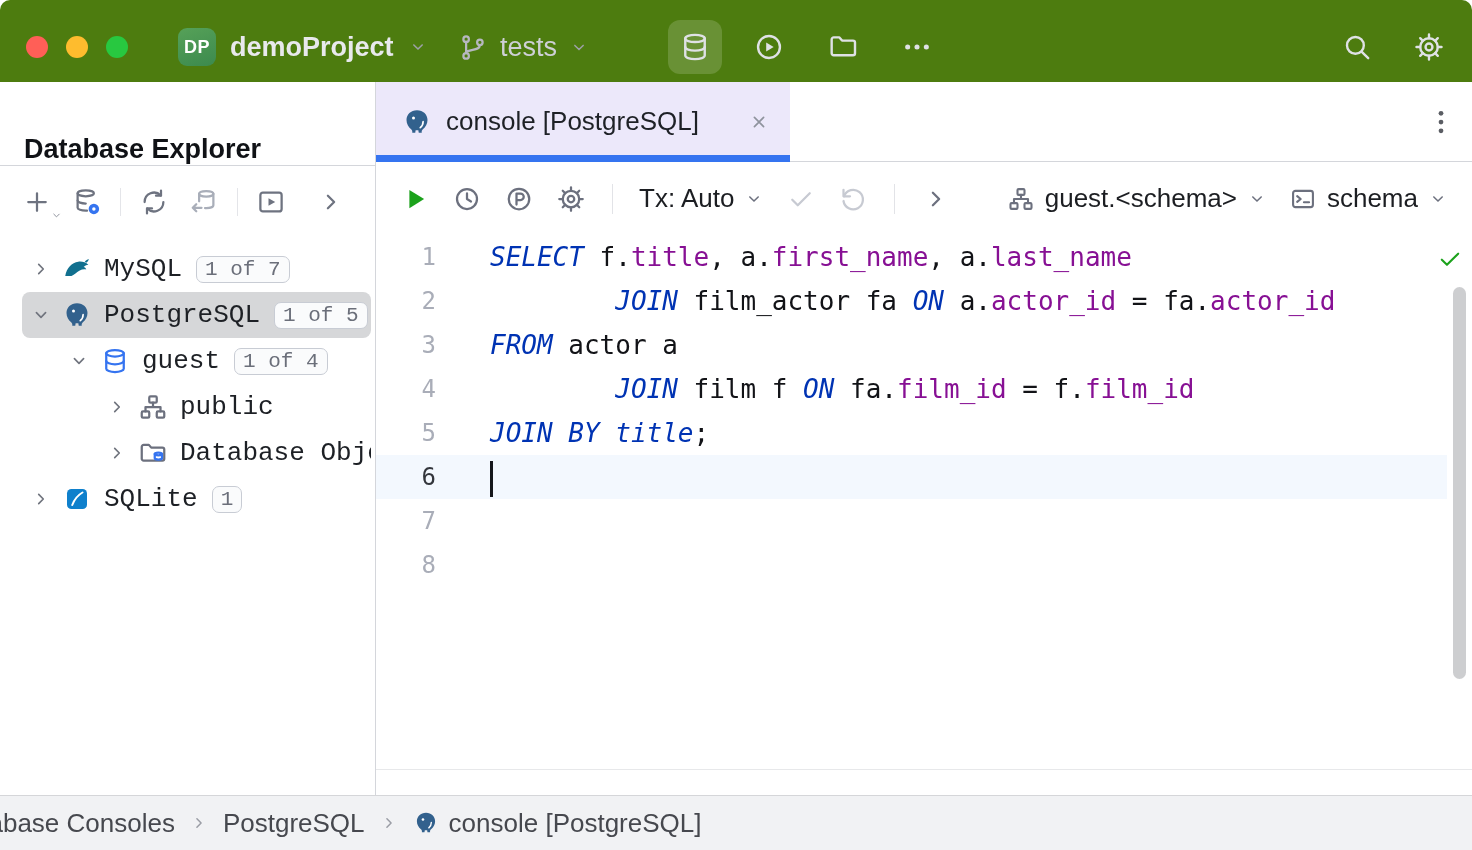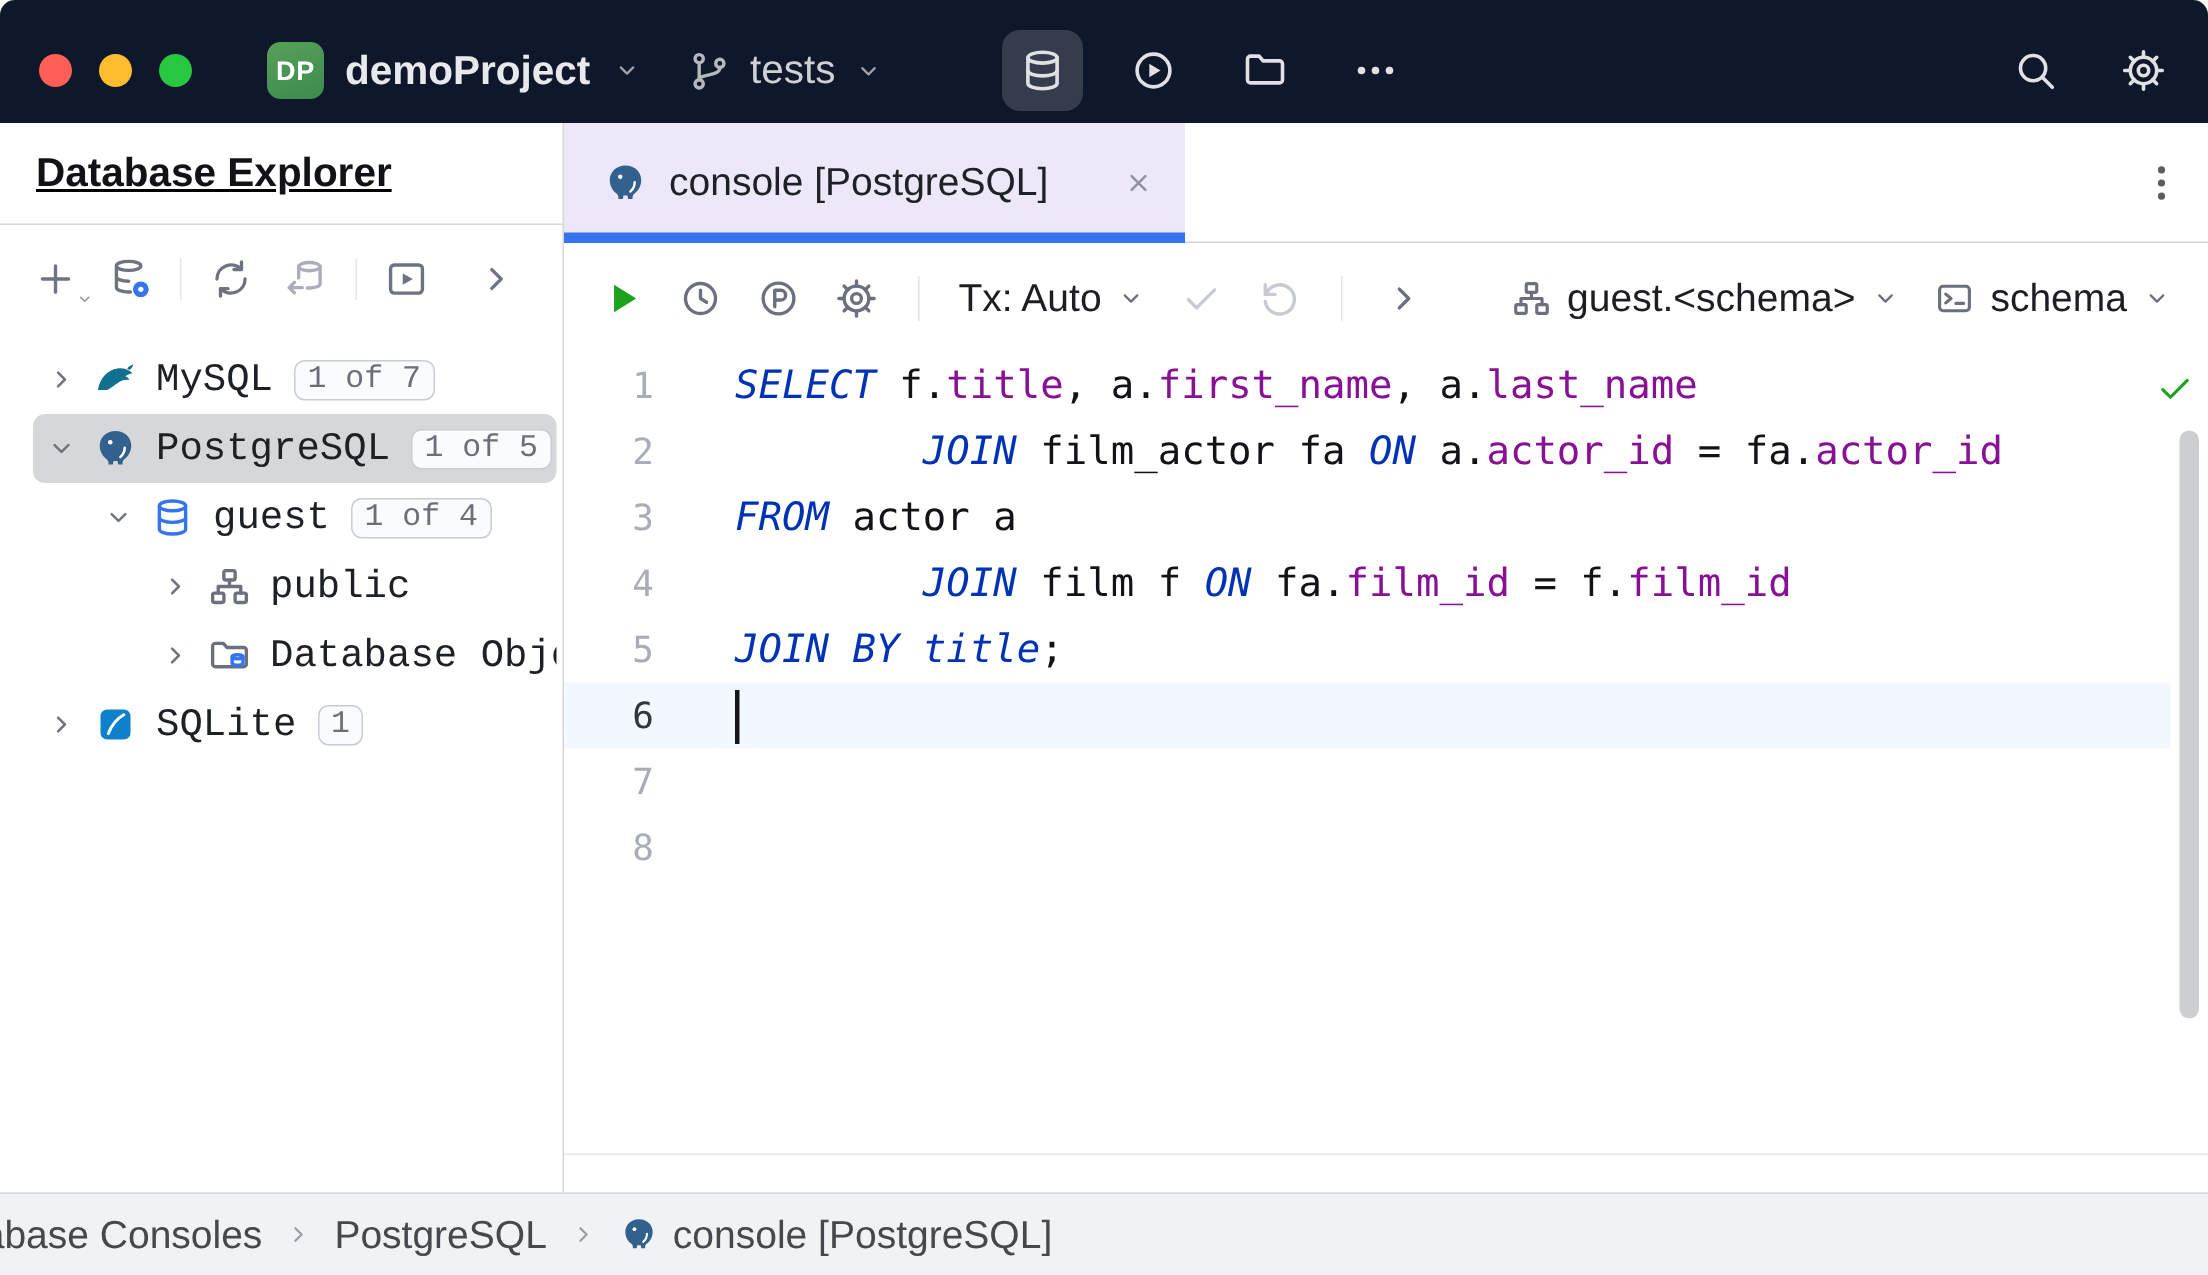--- a/index.html
+++ b/index.html
@@ -3,38 +3,38 @@
 <meta charset="utf-8">
 <style>
   html,body{margin:0;padding:0;}
   body{width:1472px;height:850px;overflow:hidden;background:#fff;font-family:"Liberation Sans",sans-serif;}
   button{padding:0;border:0;background:none;font:inherit;color:inherit;cursor:default;}
   svg.ic{display:block;}
   .st{stroke:currentColor;fill:none;stroke-width:1.8;stroke-linecap:round;stroke-linejoin:round;}
   .app{position:relative;width:1472px;height:850px;border-radius:10px 10px 0 0;overflow:hidden;}
 
   
-  .titlebar{position:absolute;left:0;top:0;width:100%;height:94px;background:#0f172a;}
+  .titlebar{position:absolute;left:0;top:0;width:100%;height:94px;background:#4d7c0f;}
   .lights{position:absolute;left:26px;top:50%;transform:translateY(-50%);display:flex;gap:18px;}
   .light{width:22px;height:22px;border-radius:50%;}
   .l-red{background:#ff5f57}.l-yellow{background:#febc2e}.l-green{background:#28c840}
   .proj{position:absolute;left:178px;top:50%;transform:translateY(-50%);display:flex;align-items:center;gap:14px;color:#e8e9ec;font-size:27px;font-weight:600;}
   .proj-badge{width:38px;height:38px;border-radius:9px;background:linear-gradient(160deg,#56a158,#3c8a4e);display:grid;place-items:center;font-size:18px;font-weight:700;color:#fff;letter-spacing:.5px;}
   .chev-dim{width:20px;height:20px;color:#9da0a8;}
   .branch{position:absolute;left:458px;top:50%;transform:translateY(-50%);display:flex;align-items:center;gap:12px;color:#ced0d6;font-size:27px;}
   .tb-tools{position:absolute;left:668px;top:50%;transform:translateY(-50%);display:flex;align-items:center;gap:20px;}
   .tb-btn{width:54px;height:54px;border-radius:12px;display:grid;place-items:center;color:#dfe1e5;}
   .tb-btn.active{background:rgba(255,255,255,.16);}
   .tb-btn svg{width:32px;height:32px;}
   .tb-right{position:absolute;right:20px;top:50%;transform:translateY(-50%);display:flex;align-items:center;gap:26px;}
   .tb-right .tb-btn{width:46px;height:46px;}
 
   
   .sidebar{position:absolute;left:0;top:82px;width:375px;height:713px;background:#fff;border-right:1px solid #d4d6db;box-sizing:content-box;}
-  .side-head{height:68px;box-sizing:border-box;border-bottom:1px solid #d4d6db;display:flex;align-items:center;padding:0 24px;text-decoration:underline;}
+  .side-head{height:84px;box-sizing:border-box;border-bottom:1px solid #d4d6db;display:flex;align-items:flex-end;padding:0 24px;}
   .side-head h1{margin:0;font-size:27px;font-weight:700;color:#101216;}
   .side-toolbar{height:72px;display:flex;align-items:center;padding:0 12px;color:#6e7380;}
   .s-btn{width:44px;height:44px;border-radius:8px;display:grid;place-items:center;position:relative;margin:0 3px;}
   .s-btn svg{width:30px;height:30px;}
   .s-btn .mini-chev{position:absolute;right:-4px;bottom:2px;width:13px;height:13px;color:#8b8f99;}
   .s-sep{width:1px;height:28px;background:#e4e5e9;margin:0 8px;}
   .dim-btn{color:#a9aeb9;}
   .tree{padding-top:8px;}
   .trow{height:46px;display:flex;align-items:center;margin:0 4px 0 22px;border-radius:8px;padding-left:4px;overflow:hidden;white-space:nowrap;font-family:Liberation Mono, monospace;}
   .trow.lv1{padding-left:42px;}

